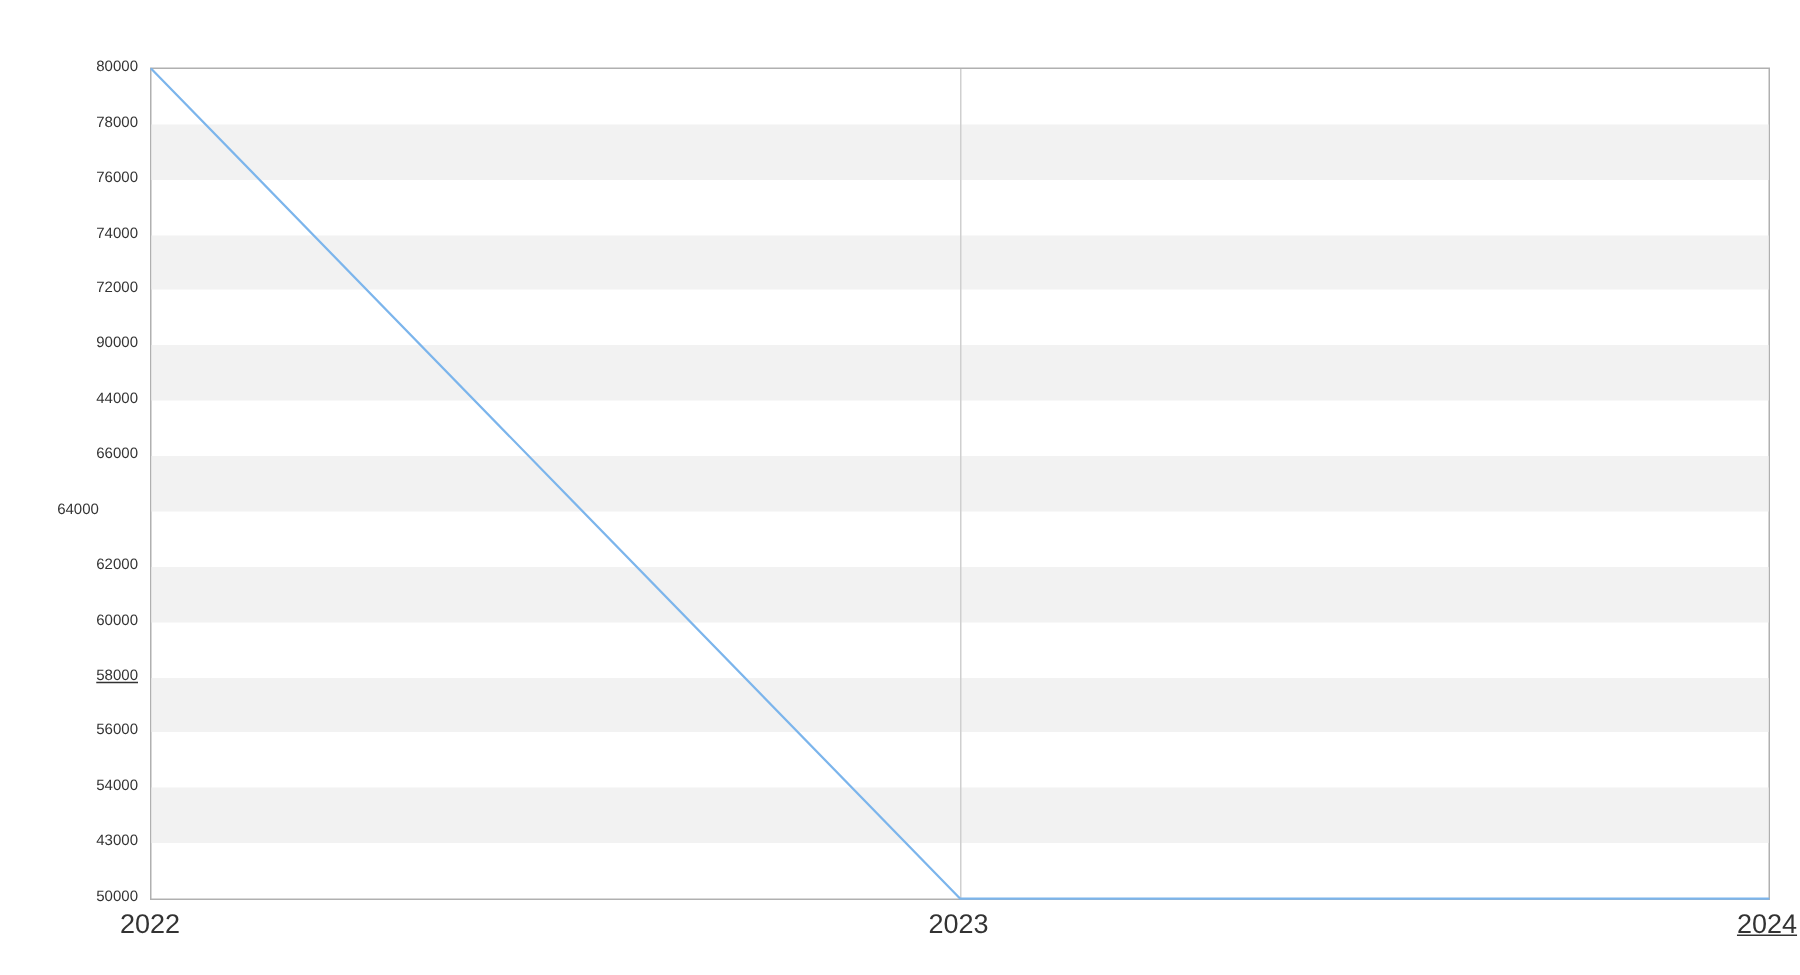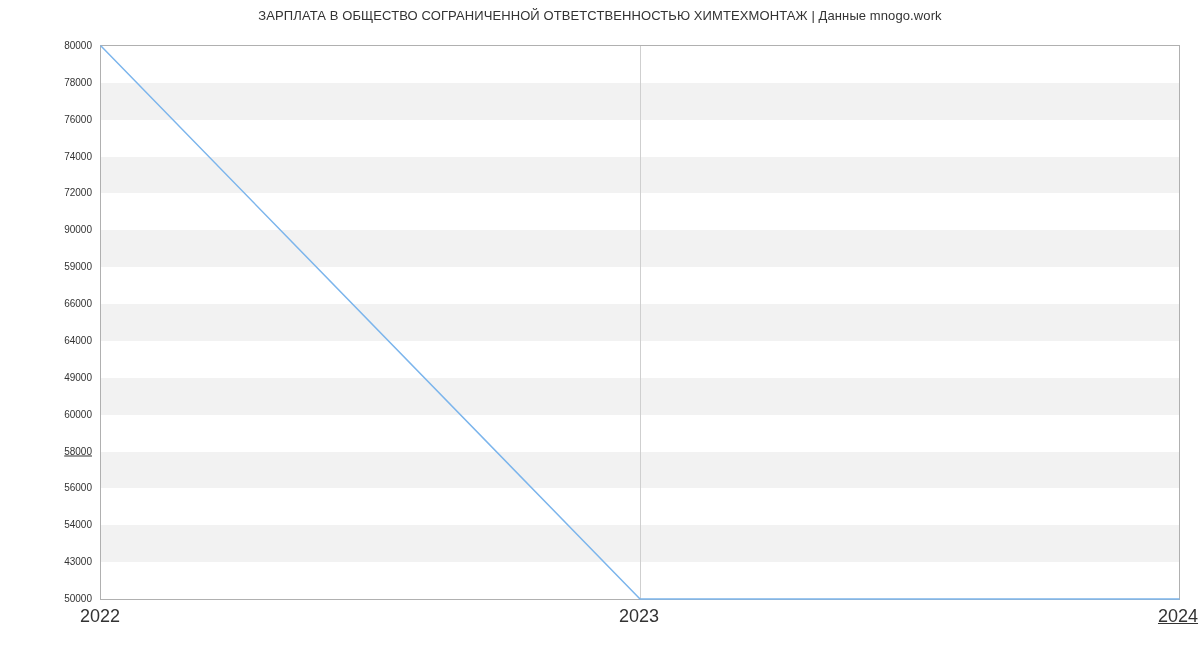--- a/index.html
+++ b/index.html
@@ -81,45 +81,44 @@
     stroke: #7cb5ec;
     stroke-width: 1.5;
     stroke-linejoin: round;
     stroke-linecap: round;
   }
 </style>
 </head>
 <body>
 
 <div class="chart-wrap">
-  <div class="title">ЗАРПЛАТА В ОБЩЕСТВО СОГРАНИЧЕННОЙ ОТВЕТСТВЕННОСТЬЮ ХИМТЕХМОНТАЖ | Данные mnogo.work</div>
 
   <div class="plot" id="plot">
       <div class="band" style="top: 36.8667px; height: 36.8667px;"></div>
       <div class="band" style="top: 110.6px; height: 36.8667px;"></div>
       <div class="band" style="top: 184.333px; height: 36.8667px;"></div>
       <div class="band" style="top: 258.067px; height: 36.8667px;"></div>
       <div class="band" style="top: 331.8px; height: 36.8667px;"></div>
       <div class="band" style="top: 405.533px; height: 36.8667px;"></div>
       <div class="band" style="top: 479.267px; height: 36.8667px;"></div>
     <div class="vgrid" style="left: 539px;"></div>
       <svg class="line-layer" id="line-layer" viewBox="0 0 1078 553" preserveAspectRatio="none">
         <path d="M0 0 L539 553 L1078 553" class="series-line" stroke="#7cb5ec"></path>
       </svg>
   </div>
 <div class="ytick-label" style="top: 598px;">50000</div>
     <div class="ytick-label" style="top: 561.133px;">43000</div>
     <div class="ytick-label" style="top: 524.267px;">54000</div>
     <div class="ytick-label" style="top: 487.4px;">56000</div>
     <div class="ytick-label" style="top: 451px; text-decoration: underline;">58000</div>
     <div class="ytick-label" style="top: 413.667px;">60000</div>
-    <div class="ytick-label" style="top: 376.8px;">49000</div>
-    <div class="ytick-label" style="top: 339.933px;">64000</div>
+    <div class="ytick-label" style="top: 376.8px;">62000</div>
+    <div class="ytick-label" style="top: 339.933px; text-align: center;">64000</div>
     <div class="ytick-label" style="top: 303.067px;">66000</div>
-    <div class="ytick-label" style="top: 266.2px;">59000</div>
+    <div class="ytick-label" style="top: 266.2px;">44000</div>
     <div class="ytick-label" style="top: 229.333px;">90000</div>
     <div class="ytick-label" style="top: 192.467px;">72000</div>
     <div class="ytick-label" style="top: 155.6px;">74000</div>
     <div class="ytick-label" style="top: 118.733px;">76000</div>
     <div class="ytick-label" style="top: 81.8667px;">78000</div>
     <div class="ytick-label" style="top: 45px;">80000</div>
     <div class="xtick-label" style="left: 100px;">2022</div>
     <div class="xtick-label" style="left: 639px;">2023</div>
     <div class="xtick-label" style="left: 1178px; text-decoration: underline;">2024</div>
   </div>

